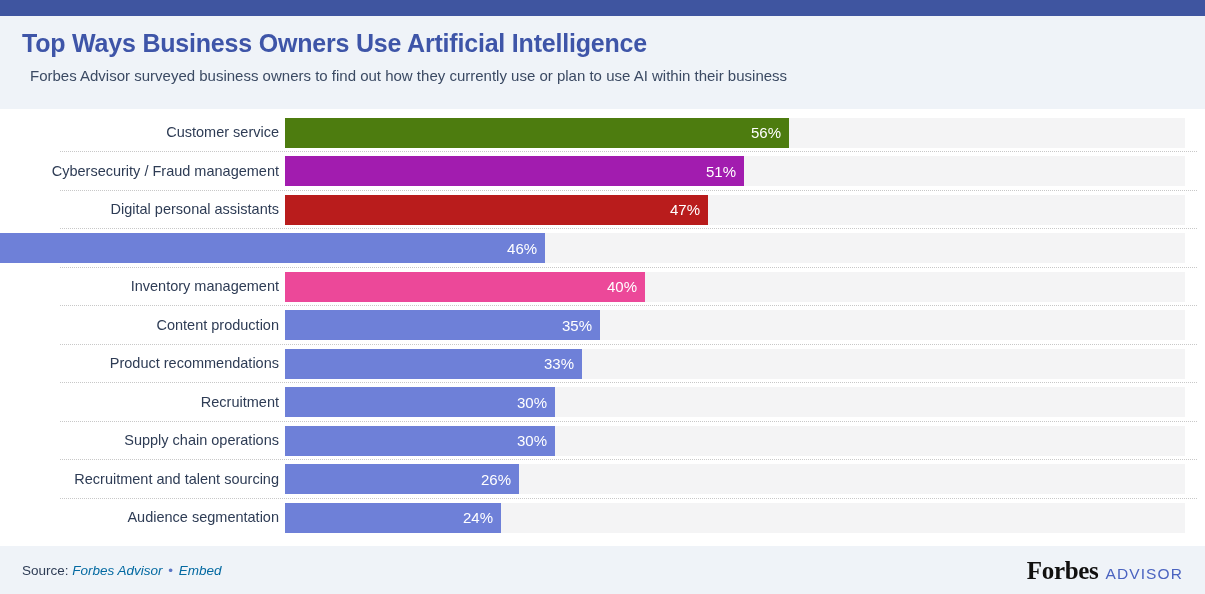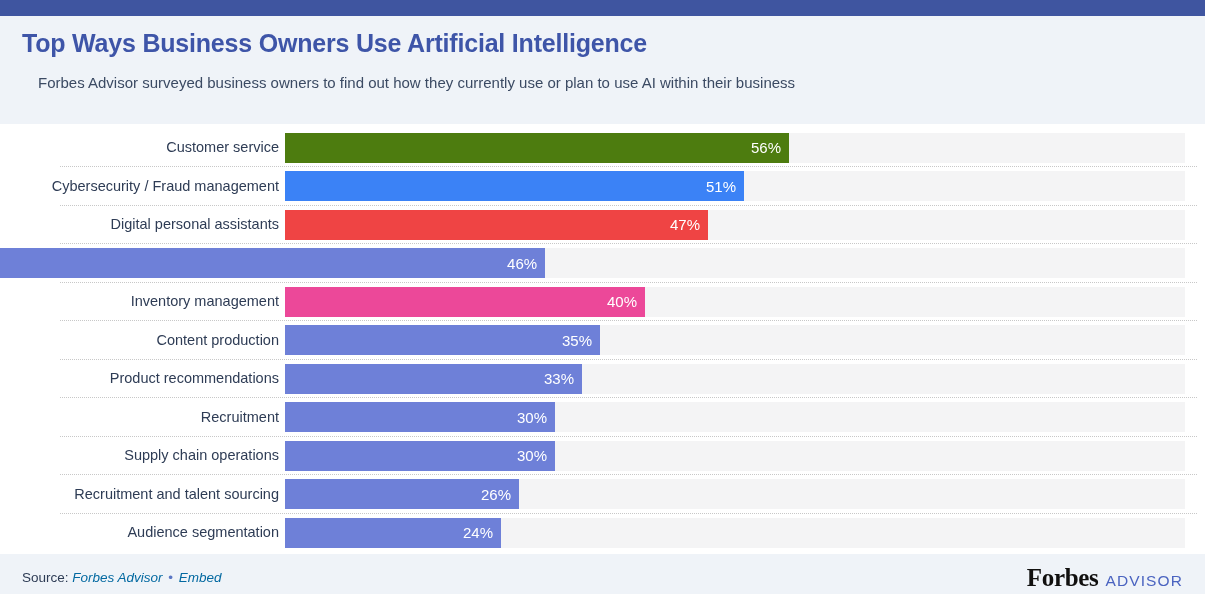--- a/index.html
+++ b/index.html
@@ -43,21 +43,21 @@
     font-size: 25px;
     font-weight: bold;
     letter-spacing: -0.2px;
     margin: 0 0 9px 0;
     line-height: 1.1;
   }
   .chart-subtitle {
     color: #3b4a63;
     font-size: 15px;
     font-weight: normal;
-    margin: 16px;
+    margin: 8px;
     line-height: 1.2;
   }
 
   
   .plot {
     flex: 1 1 auto;
     position: relative;
     padding: 9px 0 6px 0;
     background: #ffffff;
   }
@@ -186,29 +186,29 @@
         <div class="row-label">Customer service</div>
         <div class="track">
           <div class="bar" style="width: 56%; background: #4d7c0f;">
             <span class="bar-value">56%</span>
           </div>
         </div>
       </div>
       <div class="row">
         <div class="row-label">Cybersecurity / Fraud management</div>
         <div class="track">
-          <div class="bar" style="width: 51%; background: #3b82f6;">
+          <div class="bar" style="width: 51%; background: #a21caf;">
             <span class="bar-value">51%</span>
           </div>
         </div>
       </div>
       <div class="row">
         <div class="row-label">Digital personal assistants</div>
         <div class="track">
-          <div class="bar" style="width: 47%; background: #ef4444; justify-content: flex-end;">
+          <div class="bar" style="width: 47%; background: #b91c1c; justify-content: flex-end;">
             <span class="bar-value">47%</span>
           </div>
         </div>
       </div>
       <div class="row">
         <div class="track">
           <div class="bar" style="width: 46%; background: rgb(110, 128, 216);">
             <span class="bar-value">46%</span>
           </div>
         </div>

